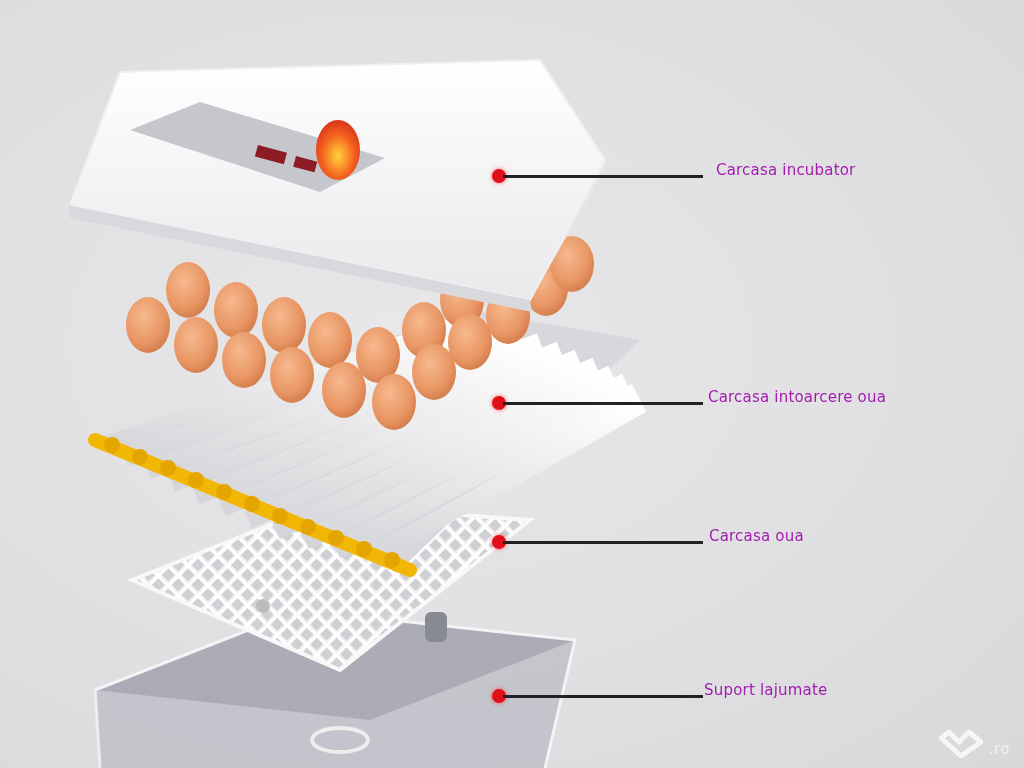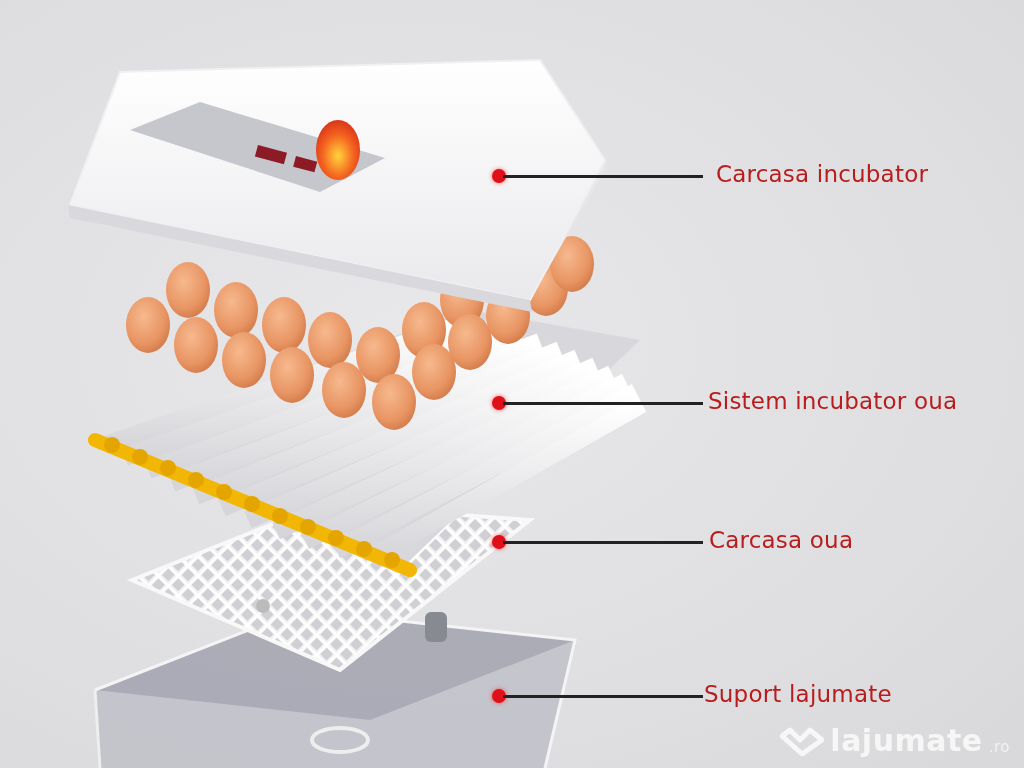--- a/index.html
+++ b/index.html
@@ -1,19 +1,19 @@
 <!DOCTYPE html>
 <html><head>
 <meta charset="utf-8">
 <style>
   html, body { margin:0; padding:0; }
   body { width:1024px; height:768px; overflow:hidden; background:#e1e1e3; position:relative; font-family:"DejaVu Sans", sans-serif; }
   .stage { position:absolute; inset:0; background:radial-gradient(ellipse at 40% 45%, #e8e8ea 0%, #dedee0 70%, #d8d8da 100%); }
   svg.art { position:absolute; left:0; top:0; }
-  .label { position:absolute; font-size:23px; color:#b91c1c; white-space:nowrap; letter-spacing:0.2px; }
+  .label { position:absolute; font-size:15px; color:#a21caf; white-space:nowrap; letter-spacing:0.2px; }
   .leader { position:absolute; height:3px; background:#222; }
   .dot { position:absolute; width:14px; height:14px; border-radius:50%; background:#e0101a; box-shadow:0 0 4px rgba(255,40,40,.7); }
   .wm { position:absolute; right:14px; bottom:10px; color:#fafafa; font-size:30px; font-weight:bold; letter-spacing:0.5px; opacity:.9; display:flex; align-items:center; gap:6px; }
   .wm .tld { font-size:15px; font-weight:normal; color:#f5f5f5; margin-top:12px; }
 </style>
 </head>
 <body>
 
 <div class="stage"></div>
 
@@ -123,29 +123,28 @@
     <ellipse cx="338" cy="150" rx="22" ry="30" fill="url(#candle)"></ellipse>
   </g>
 </svg>
 
 <div class="dot" style="left:492px;top:169px;"></div>
 <div class="leader" style="left:503px;top:175px;width:200px;"></div>
 <div class="label" style="left:716px;top:161px;">Carcasa incubator</div>
 
 <div class="dot" style="left:492px;top:396px;"></div>
 <div class="leader" style="left:503px;top:402px;width:200px;"></div>
-<div class="label" style="left:708px;top:388px;">Sistem incubator oua</div>
+<div class="label" style="left:708px;top:388px;">Carcasa intoarcere oua</div>
 
 <div class="dot" style="left:492px;top:535px;"></div>
 <div class="leader" style="left:503px;top:541px;width:200px;"></div>
 <div class="label" style="left:709px;top:527px;">Carcasa oua</div>
 
 <div class="dot" style="left:492px;top:689px;"></div>
 <div class="leader" style="left:503px;top:695px;width:200px;"></div>
 <div class="label" style="left:704px;top:681px;">Suport lajumate</div>
 
 <div class="wm">
   <svg width="44" height="30" viewBox="0 0 44 30">
     <path d="M2,10 L10,4 L20,14 L30,4 L42,14 L22,28 Z" fill="none" stroke="#fafafa" stroke-width="5" stroke-linejoin="round"></path>
   </svg>
-  <span>lajumate</span>
     <span class="tld">.ro</span>
 </div>
 
 </body></html>

